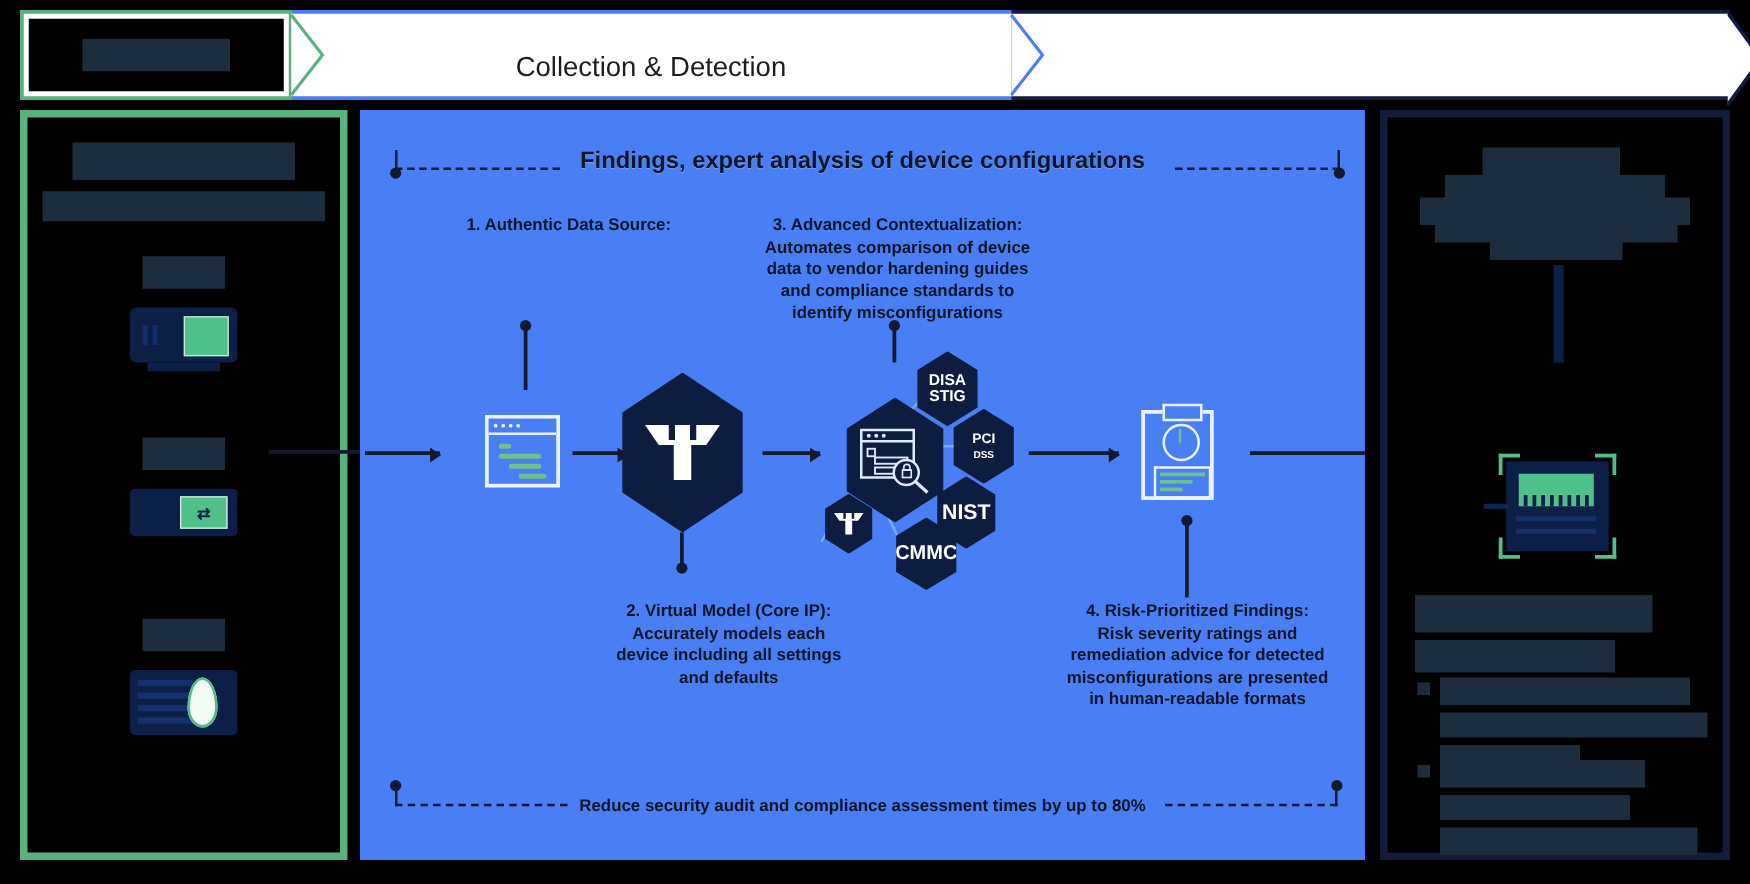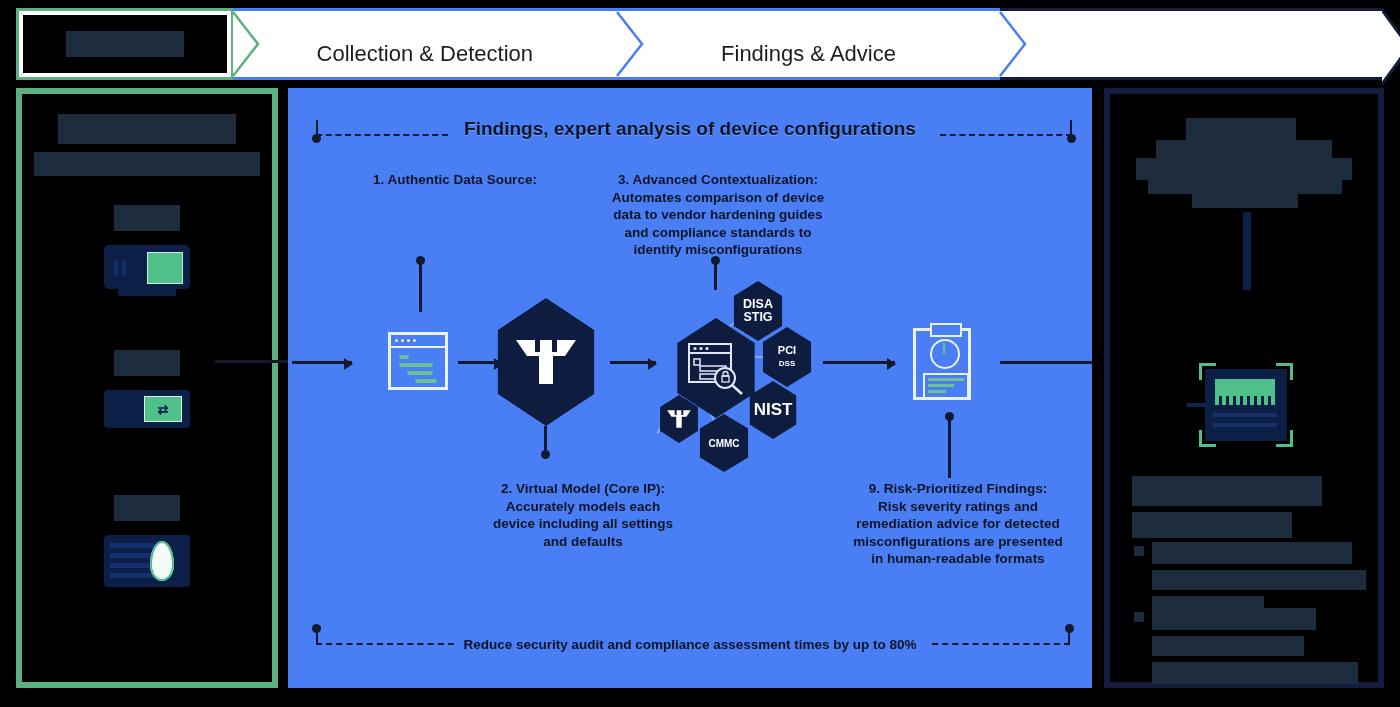--- a/index.html
+++ b/index.html
@@ -231,28 +231,20 @@
 
     <div class="chev chev-2">
       <div class="notch" style="left:-1px;">
         <svg width="30" height="66" viewBox="0 0 30 66">
             <polyline points="1,1 26,33 1,65" fill="none" stroke="#5bb07f" stroke-width="2.5"></polyline>
           </svg>
       </div>
       <span>Collection &amp; Detection</span>
     </div>
 
-    <div class="chev chev-3">
-      <div class="notch" style="left:-1px;">
-        <svg width="30" height="66" viewBox="0 0 30 66">
-            <polyline points="1,1 26,33 1,65" fill="none" stroke="#4a7ef5" stroke-width="2.5"></polyline>
-          </svg>
-      </div>
-      <span>Findings &amp; Advice</span>
-    </div>
 
     <div class="chev chev-4">
       <div class="notch" style="left:-1px;">
         <svg width="30" height="66" viewBox="0 0 30 66">
             <polyline points="1,1 26,33 1,65" fill="none" stroke="#4a7ef5" stroke-width="2.5"></polyline>
           </svg>
       </div>
       <div class="cap-right">
         <svg width="30" height="78" viewBox="0 0 30 78">
             <polyline points="0,2 27,39 0,76" fill="#ffffff" stroke="#141b3d" stroke-width="3"></polyline>
@@ -330,21 +322,21 @@
     <div class="connline" style="left:426px;top:172px;width:3px;height:30px;"></div>
 
     <div class="cap" style="left:170px;top:392px;width:250px;">
       <span class="ttl">2.  Virtual Model (Core IP):</span>
       <span>Accurately models each<br>device including all settings<br>and defaults</span>
     </div>
     <div class="dot" style="left:253px;top:362px;"></div>
     <div class="connline" style="left:256px;top:338px;width:3px;height:26px;"></div>
 
     <div class="cap" style="left:545px;top:392px;width:250px;">
-      <span class="ttl">9.  Risk-Prioritized Findings:</span>
+      <span class="ttl">4.  Risk-Prioritized Findings:</span>
       <span>Risk severity ratings and<br>remediation advice for detected<br>misconfigurations are presented<br>in human-readable formats</span>
     </div>
     <div class="dot" style="left:657px;top:324px;"></div>
     <div class="connline" style="left:660px;top:328px;width:3px;height:62px;"></div>
 
     <div class="arrow" style="left:4px;top:273px;width:60px;"></div>
 
     <div class="cfg-icon" style="left:100px;top:244px;">
       <div class="bar">
           <i></i>
@@ -393,21 +385,21 @@
 
     <div class="hex hex-disa" style="left:442px;top:193px;width:56px;height:60px;font-size:12.5px;line-height:13.5px;">
       <span>DISA<br>STIG</span>
     </div>
     <div class="hex hex-pci" style="left:471px;top:239px;width:56px;height:60px;font-size:11px;line-height:12px;">
       <span>PCI<br><small style="font-size:8px;">DSS</small></span>
     </div>
     <div class="hex hex-nist" style="left:458px;top:293px;width:54px;height:58px;font-size:17px;">
       <span>NIST</span>
     </div>
-    <div class="hex hex-cmmc" style="left:408px;top:326px;width:56px;height:58px;font-size:10px;">
+    <div class="hex hex-cmmc" style="left:425px;top:326px;width:56px;height:58px;font-size:16px;">
       <span>CMMC</span>
     </div>
     <div class="hex hex-logo" style="left:369px;top:307px;width:44px;height:48px;">
       <svg width="26" height="22" viewBox="0 0 66 56">
         <path d="M3 6 L22 6 L22 18 L27 18 L27 6 L39 6 L39 18 L44 18 L44 6 L63 6 L52 22 L40 22 L40 50 L26 50 L26 22 L14 22 Z" fill="#ffffff"></path>
       </svg>
     </div>
 
     <div class="arrow" style="left:535px;top:273px;width:72px;"></div>
 

